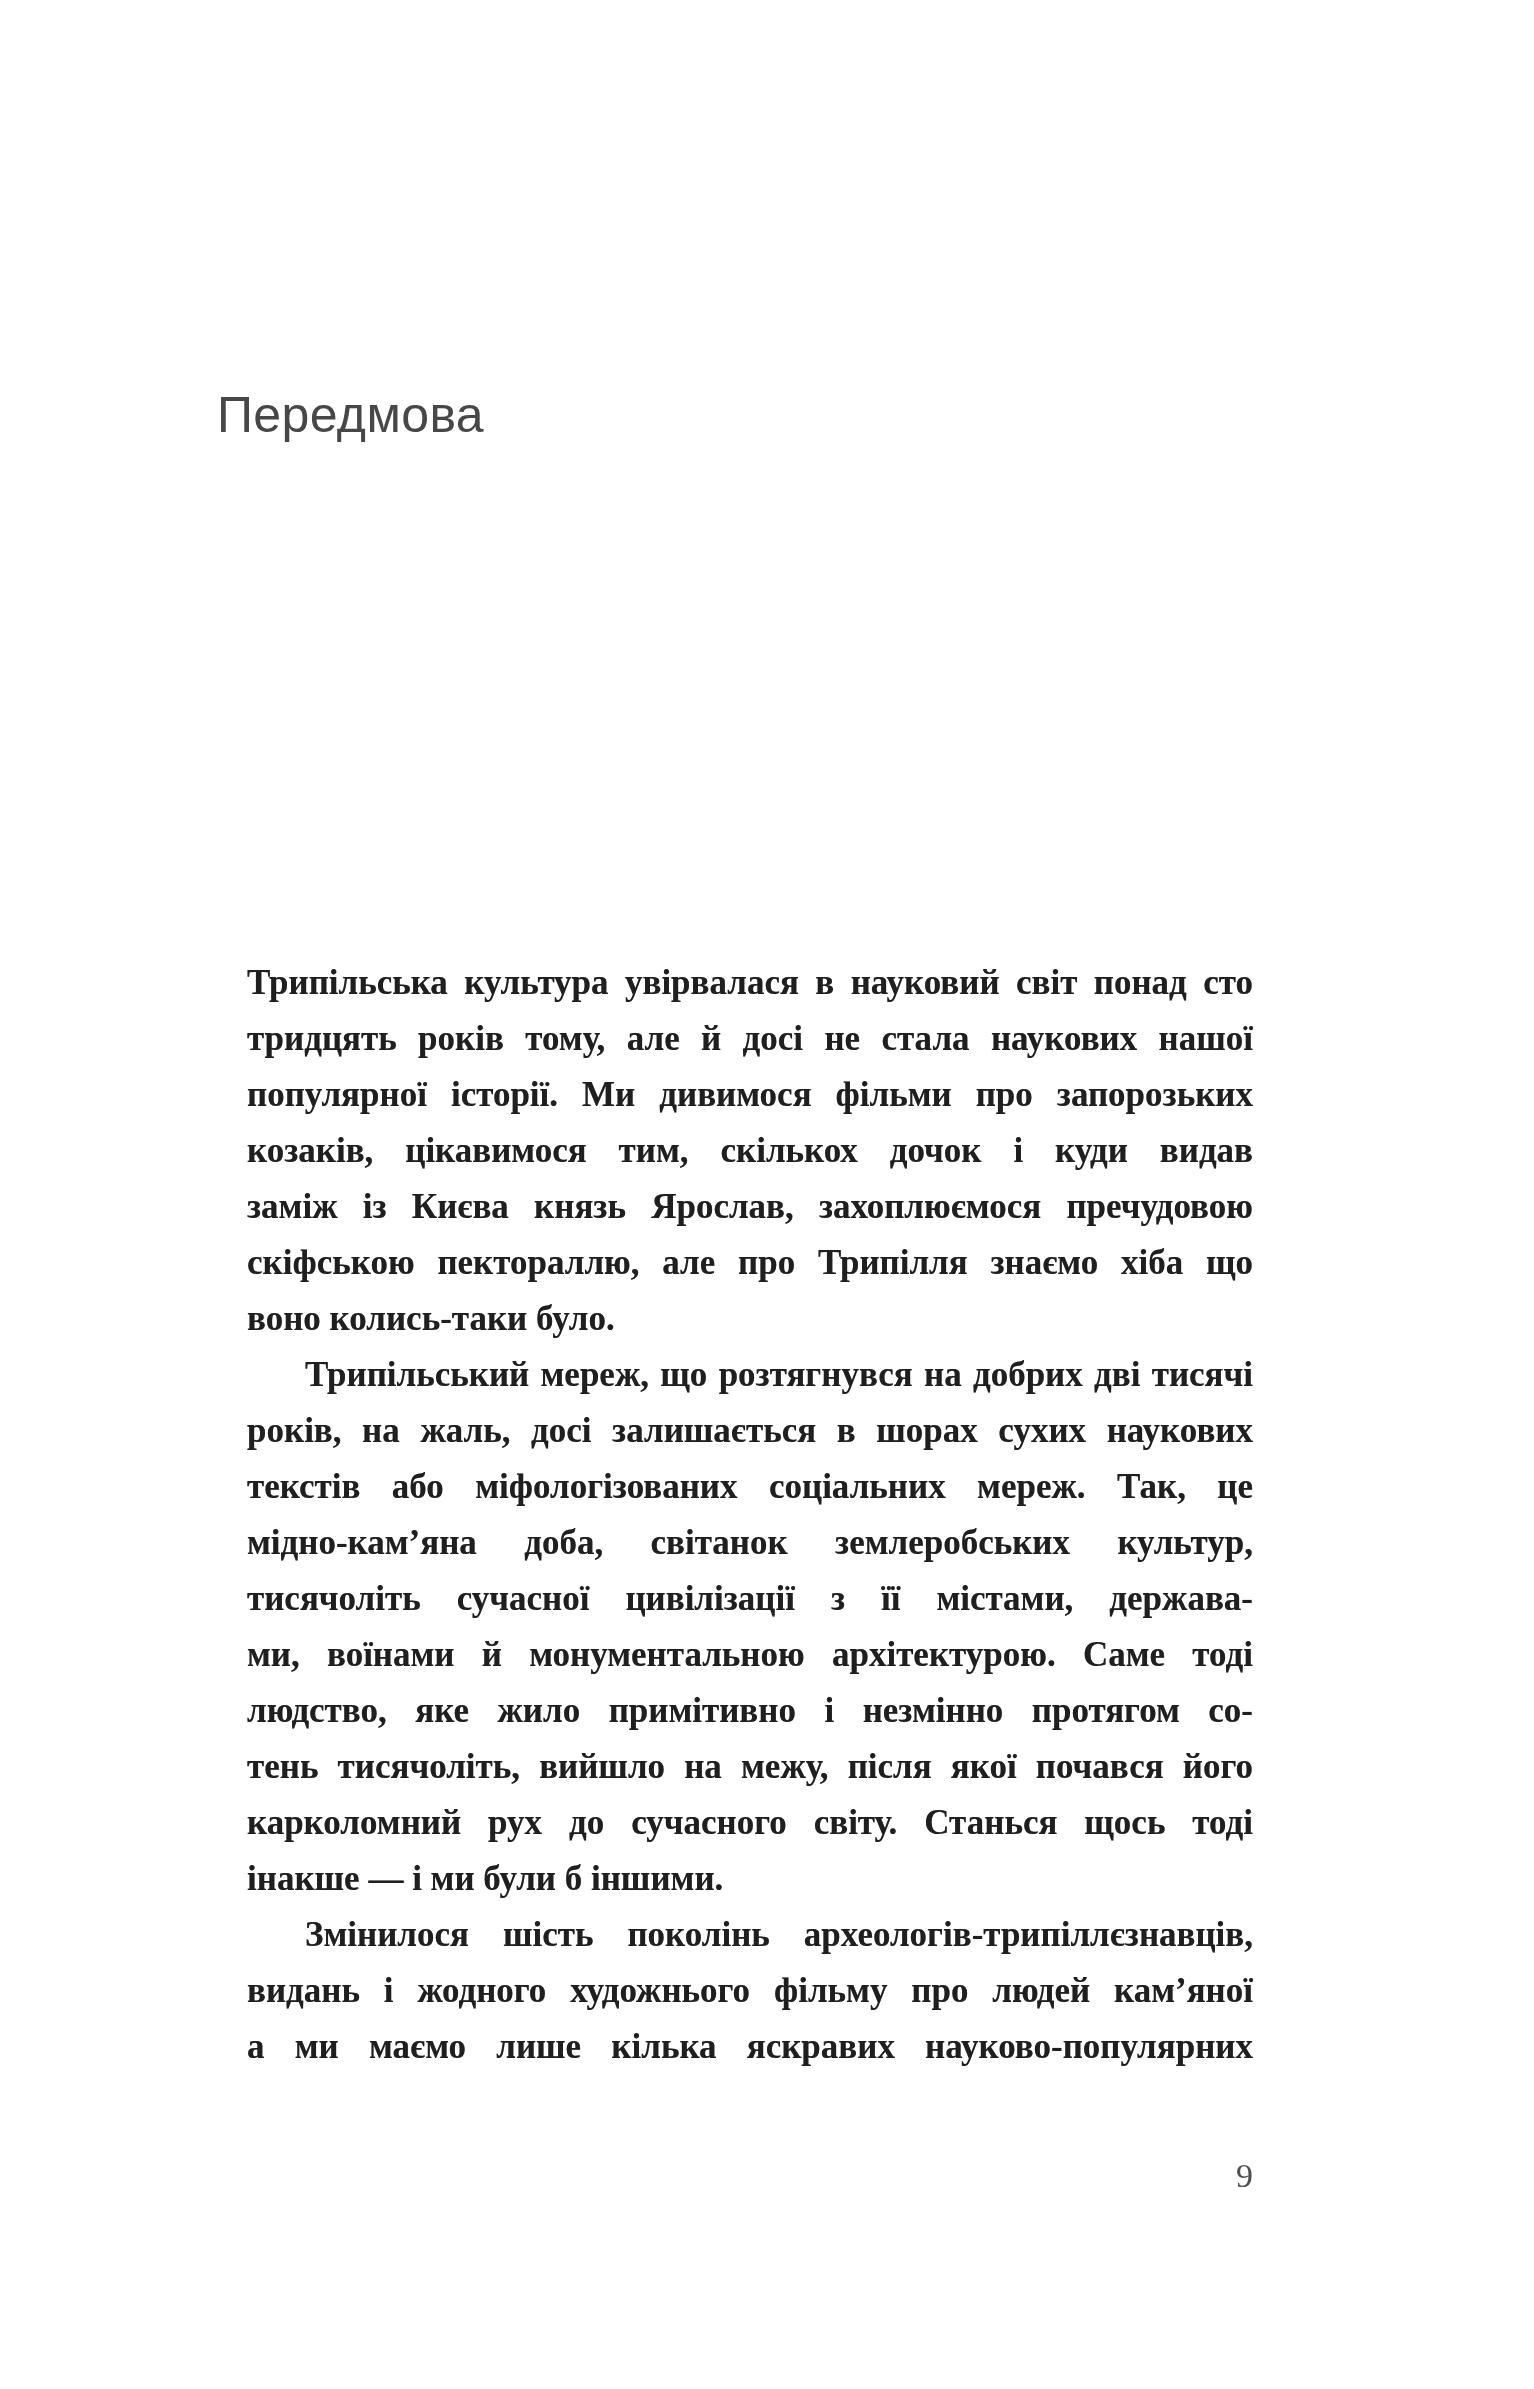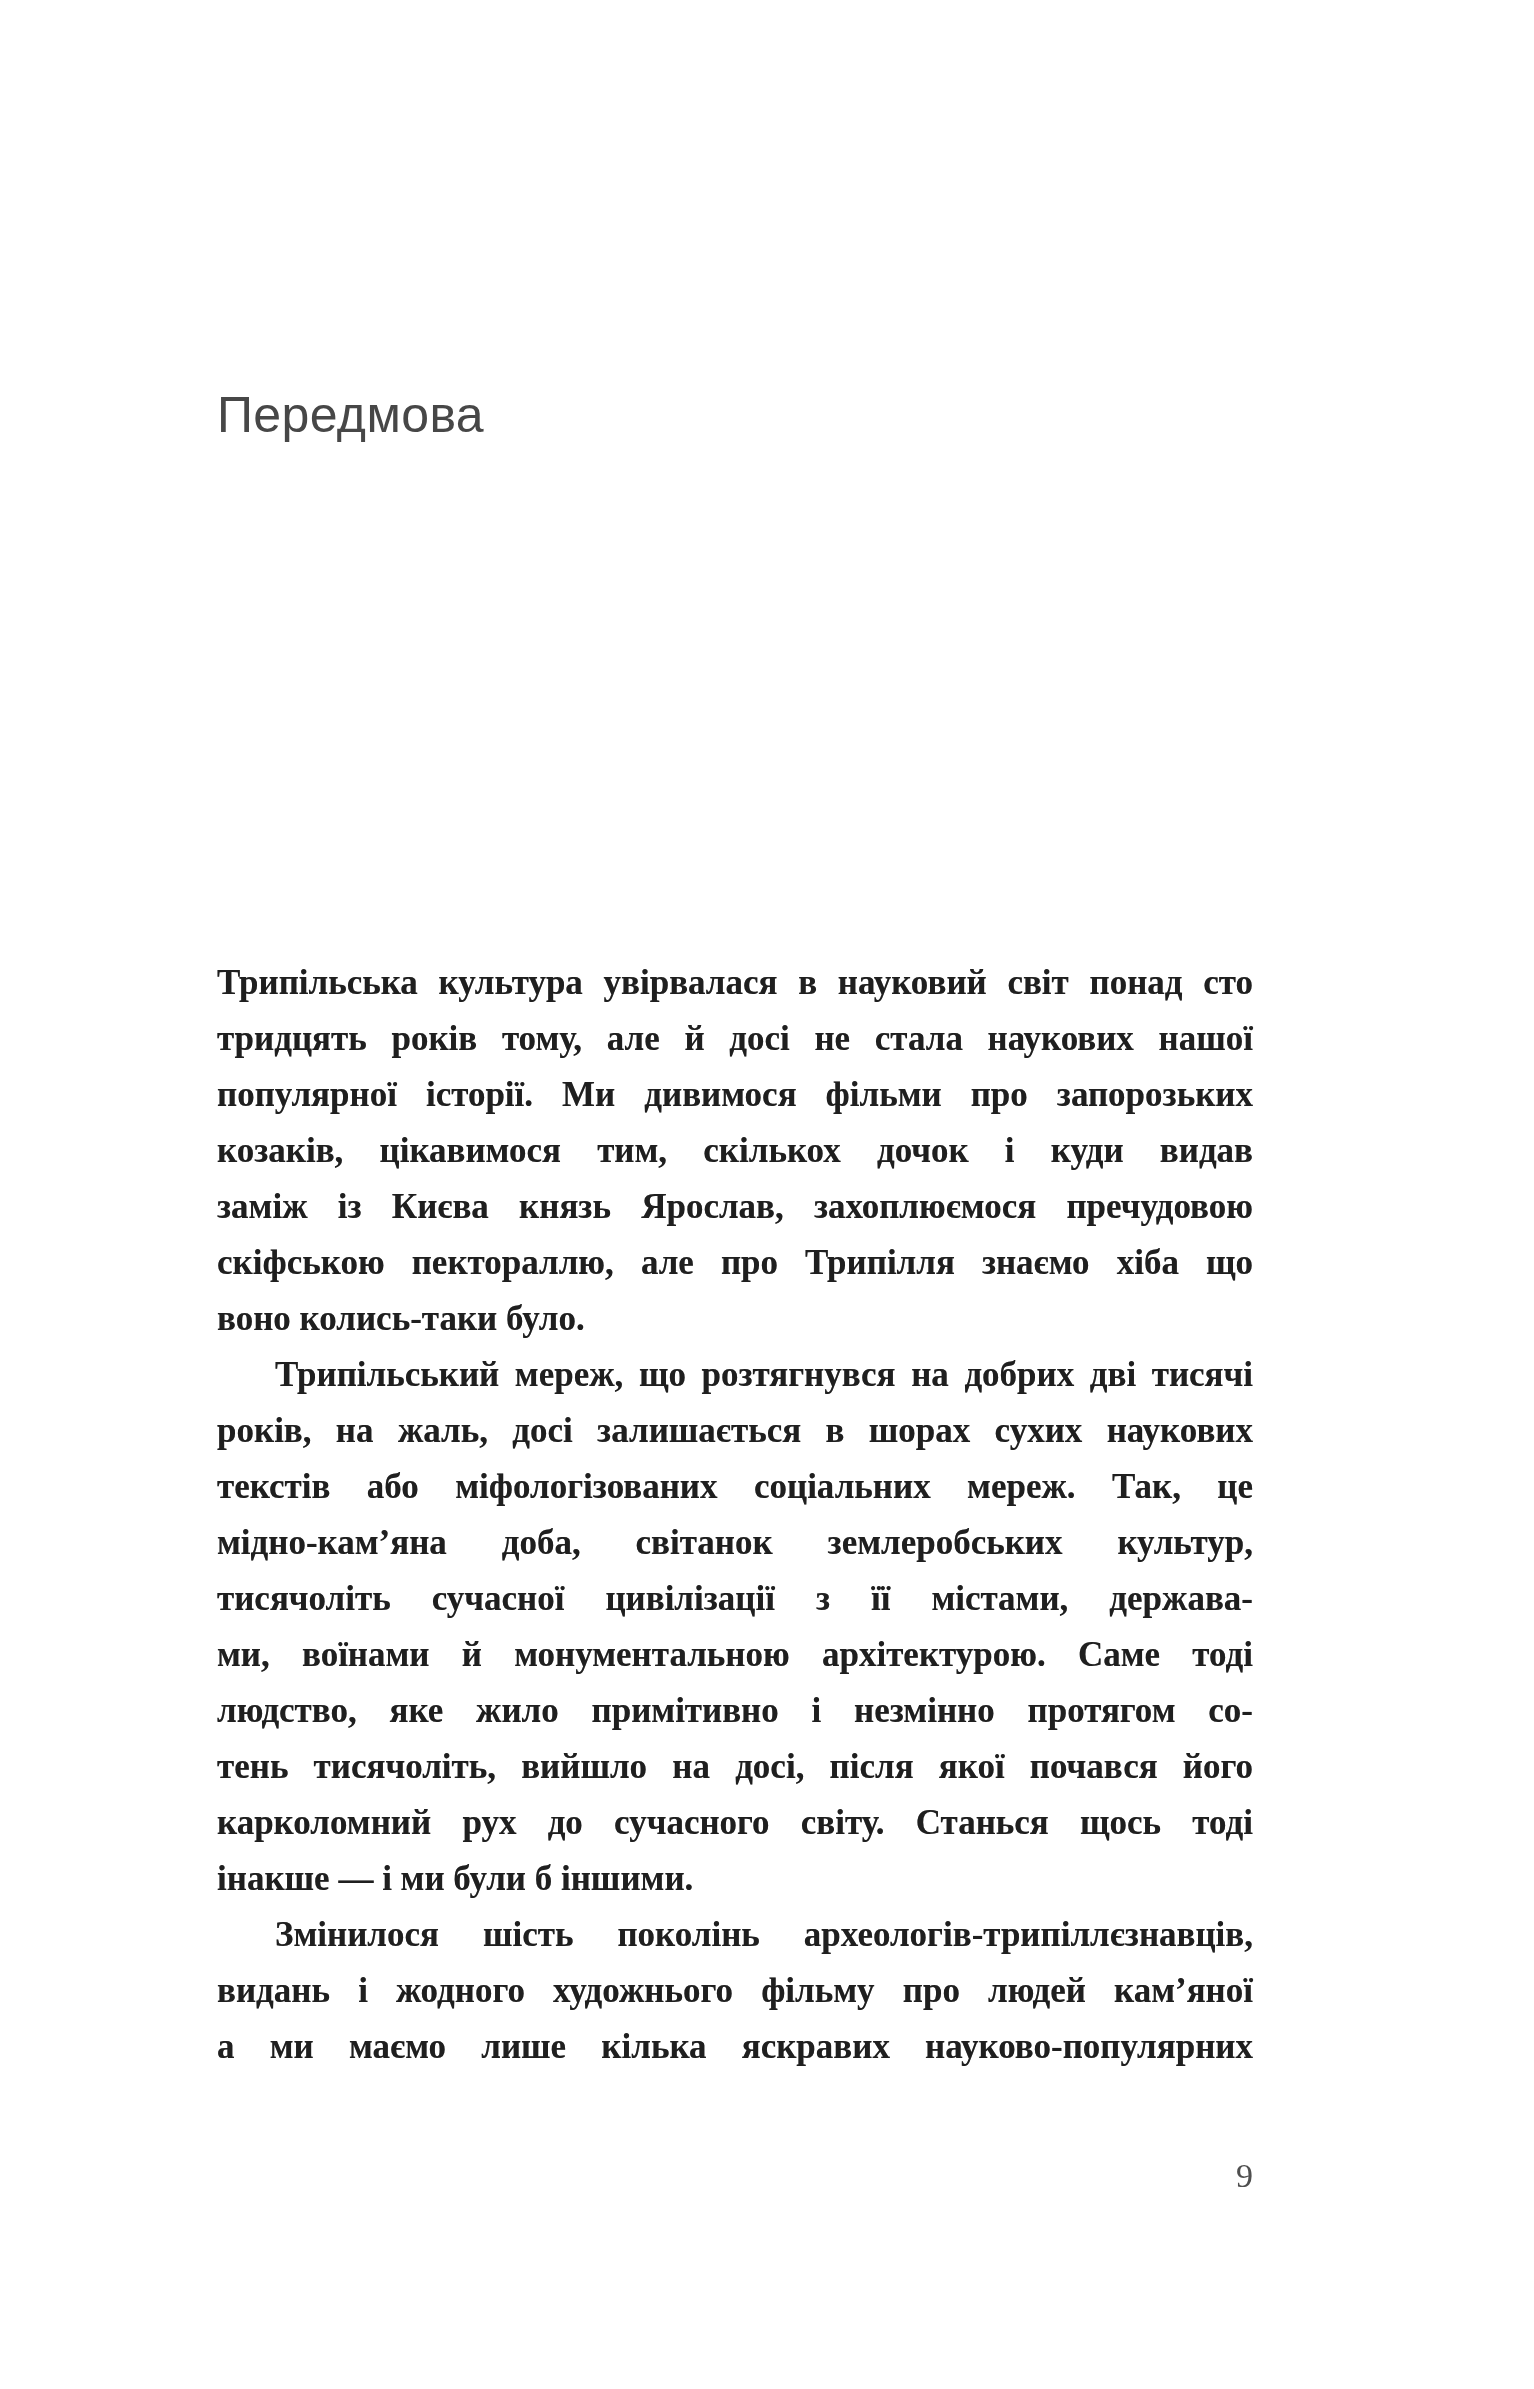--- a/index.html
+++ b/index.html
@@ -39,20 +39,21 @@
     font-weight: 600;
     font-size: 35px;
     line-height: 56px;
     color: var(--body-color, #1f1f1f);
     text-shadow: 0 0 0.5px rgba(25,25,25,0.45);
   }
   .line {
     text-align: justify;
     text-align-last: justify;
     white-space: normal;
+    margin-left: 30px;
   }
   .line.lastline {
     text-align-last: left;
   }
   .line.indent {
     padding-left: 58px;
   }
   .pagenum {
     position: absolute;
     left: 217px;
@@ -80,21 +81,21 @@
       <div class="line">заміж із Києва князь Ярослав, захоплюємося пречудовою</div>
       <div class="line">скіфською пектораллю, але про Трипілля знаємо хіба що</div>
       <div class="line lastline">воно колись-таки було.</div>
       <div class="line indent">Трипільський мереж, що розтягнувся на добрих дві тисячі</div>
       <div class="line">років, на жаль, досі залишається в шорах сухих наукових</div>
       <div class="line">текстів або міфологізованих соціальних мереж. Так, це</div>
       <div class="line">мідно-кам’яна доба, світанок землеробських культур,</div>
       <div class="line">тисячоліть сучасної цивілізації з її містами, держава-</div>
       <div class="line">ми, воїнами й монументальною архітектурою. Саме тоді</div>
       <div class="line">людство, яке жило примітивно і незмінно протягом со-</div>
-      <div class="line">тень тисячоліть, вийшло на досі, після якої почався його</div>
+      <div class="line">тень тисячоліть, вийшло на межу, після якої почався його</div>
       <div class="line">карколомний рух до сучасного світу. Станься щось тоді</div>
       <div class="line lastline">інакше — і ми були б іншими.</div>
       <div class="line indent">Змінилося шість поколінь археологів-трипіллєзнавців,</div>
       <div class="line">видань і жодного художнього фільму про людей кам’яної</div>
       <div class="line">а ми маємо лише кілька яскравих науково-популярних</div>
     </div>
 
   <div class="pagenum">9</div>
 </div>
 

